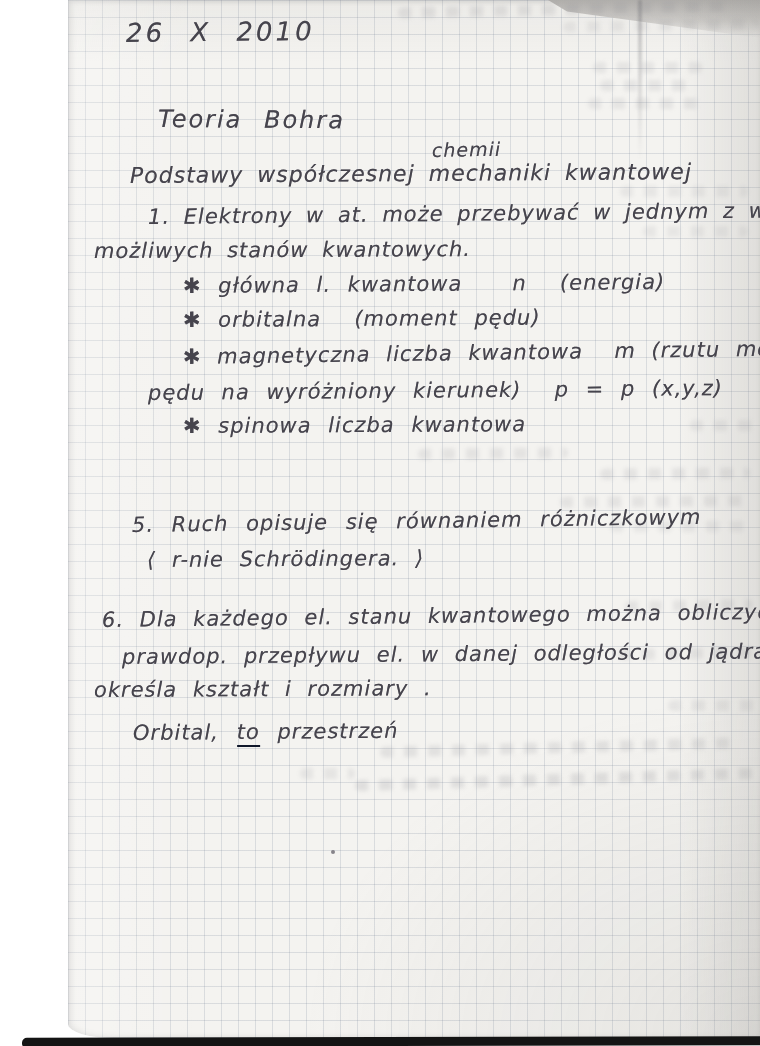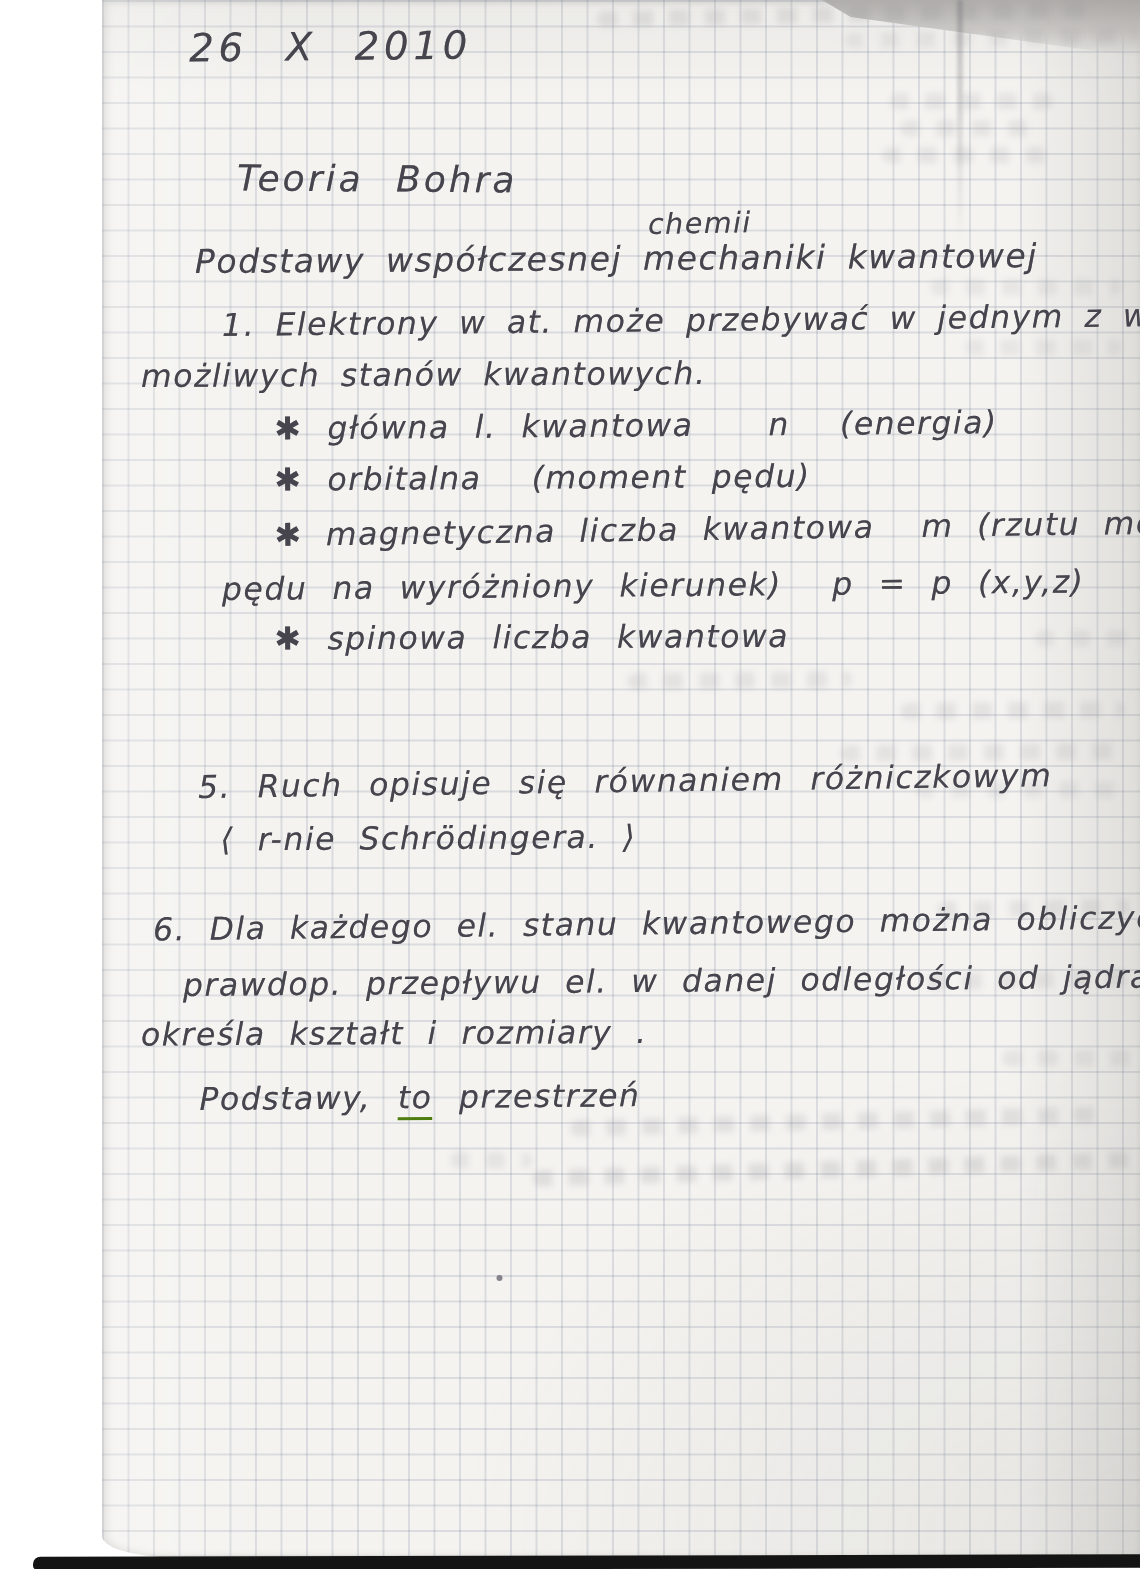--- a/index.html
+++ b/index.html
@@ -60,21 +60,21 @@
   .ln3 {left:183px;top:308px;transform:rotate(-0.4deg);word-spacing:9px;}
   .ln4 {left:183px;top:345px;transform:rotate(-0.8deg);word-spacing:8px;}
   .ln5 {left:148px;top:381px;transform:rotate(-0.5deg);word-spacing:9px;}
   .ln6 {left:183px;top:414px;transform:rotate(-0.3deg);word-spacing:9px;}
   .ln7 {left:132px;top:513px;transform:rotate(-0.8deg);word-spacing:10px;}
   .ln8 {left:147px;top:548px;transform:rotate(-0.4deg);word-spacing:8px;}
   .ln9 {left:102px;top:608px;transform:rotate(-0.7deg);word-spacing:8px;}
   .ln10{left:122px;top:645px;transform:rotate(-0.5deg);word-spacing:8px;}
   .ln11{left:94px; top:678px;transform:rotate(-0.3deg);word-spacing:8px;}
   .orbital{left:133px;top:721px;transform:rotate(-0.5deg);word-spacing:10px;}
-  .orbital .u{border-bottom:2px solid #4d7c0f;padding-bottom:1px;}
+  .orbital .u{border-bottom:2px solid #0f172a;padding-bottom:1px;}
   
   .bleed{
     position:absolute;height:11px;border-radius:6px;
     background:repeating-linear-gradient(90deg, rgba(145,145,152,.55) 0 13px, transparent 13px 24px);
     filter:blur(2px);opacity:.34;pointer-events:none;
   }
   .speck{position:absolute;left:263px;top:850px;width:4px;height:4px;border-radius:50%;background:#6a6870;opacity:.8;}
 </style>
 </head>
 <body>
@@ -117,15 +117,15 @@
 <div class="hw ln3">✱ orbitalna  (moment pędu)</div>
 <div class="hw ln4">✱ magnetyczna liczba kwantowa  m (rzutu momentu</div>
 <div class="hw ln5">pędu na wyróżniony kierunek)  p = p (x,y,z)</div>
 <div class="hw ln6">✱ spinowa liczba kwantowa</div>
 <div class="hw ln7">5. Ruch opisuje się równaniem różniczkowym</div>
 <div class="hw ln8">⟨ r-nie Schrödingera. ⟩</div>
 <div class="hw ln9">6. Dla każdego el. stanu kwantowego można obliczyć</div>
 <div class="hw ln10">prawdop. przepływu el. w danej odległości od jądra</div>
 <div class="hw ln11">określa kształt i rozmiary .</div>
 
-<div class="hw orbital"><span>Podstawy,</span><span> </span><span class="u">to</span><span> </span><span>przestrzeń</span></div>
+<div class="hw orbital"><span>Orbital,</span><span> </span><span class="u">to</span><span> </span><span>przestrzeń</span></div>
 
 <div class="scan-bar"></div>
 
 </body></html>

